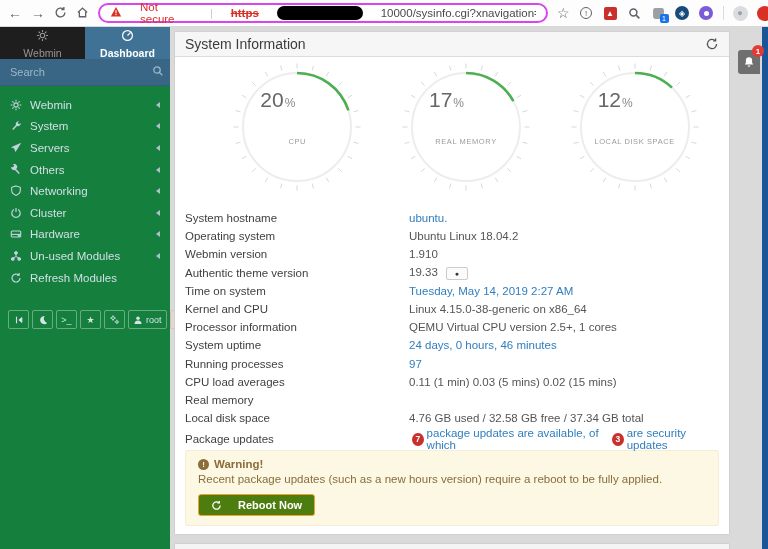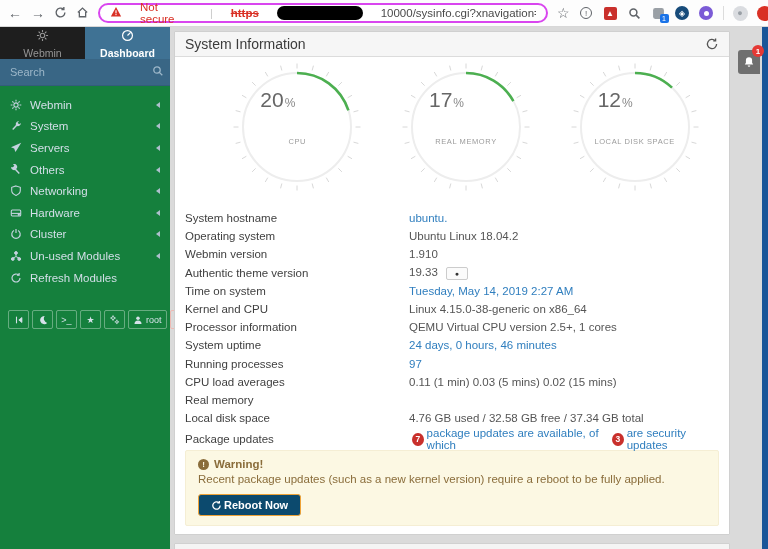--- a/index.html
+++ b/index.html
@@ -74,21 +74,21 @@
     border:1px solid #ccc; border-radius:2px; background:#fbfbfb; color:#333; font-size:7px; cursor:pointer; }
   .badge-red { display:inline-flex; align-items:center; justify-content:center; width:13px; height:13px; border-radius:50%;
     background:#c9302c; color:#fff; font-size:8.5px; font-weight:bold; margin:0 3px; vertical-align:middle; }
   .pkgrow .ival { display:flex; align-items:center; }
 
   .warning-box { margin:5px 0 0 0; background:#fcf8e3; border:1px solid #f5eed4; border-radius:2px; padding:7px 12px 9px; }
   .warn-title { color:#8a6d3b; font-size:11.5px; font-weight:bold; display:flex; align-items:center; gap:5px; }
   .warn-circle { width:11px; height:11px; border-radius:50%; background:#8a6d3b; color:#fcf8e3; font-size:8px; font-weight:bold;
     display:inline-flex; align-items:center; justify-content:center; }
   .warn-text { color:#8a6d3b; font-size:11.5px; margin-top:3px; }
-  .reboot-btn { margin-top:9px; display:inline-flex; align-items:center; gap:2px; background:#0c4a6e; border:1px solid #eea236;
+  .reboot-btn { margin-top:9px; display:inline-flex; align-items:center; gap:16px; background:#4d7c0f; border:1px solid #eea236;
     border-radius:3px; color:#fff; font-size:11px; font-weight:bold; padding:4px 12px; cursor:pointer; font-family:inherit; }
 
   .collapsed-panel { margin-top:8px; height:22px; background:#f4f4f4; border:1px solid #d0d0d0; border-radius:1px;
     display:flex; align-items:center; padding:0 10px; font-size:12px; color:#444; cursor:pointer; }
 
   
   .bell-btn { position:absolute; top:50px; right:8px; width:22px; height:24px; background:#6f6f6f;
     border-radius:3px 0 0 3px; display:flex; align-items:center; justify-content:center; cursor:pointer; z-index:20; }
   .bell-badge { position:absolute; top:-5px; right:-4px; width:12px; height:12px; border-radius:50%; background:#e53935;
     color:#fff; font-size:8px; font-weight:bold; display:flex; align-items:center; justify-content:center; }
@@ -236,37 +236,37 @@
       <span class="mi-icon">
         <svg width="12" height="12" viewBox="0 0 12 12" fill="none" stroke="currentColor" stroke-width="1.1">
             <path d="M6 .9l4.3 1.4v3.2c0 2.8-2.8 4.3-4.3 4.9C4.5 9.8 1.7 8.3 1.7 5.5V2.3z"></path>
           </svg>
       </span>
       <span>Networking</span>
       <span class="caret-left"></span>
     </li>
     <li>
       <span class="mi-icon">
+        <svg width="12" height="12" viewBox="0 0 12 12" fill="none" stroke="currentColor" stroke-width="1.2">
+            <path d="M3.9 2.6a4.2 4.2 0 1 0 4.2 0"></path>
+            <line x1="6" y1="1" x2="6" y2="5"></line>
+          </svg>
+      </span>
+      <span>Cluster</span>
+      <span class="caret-left"></span>
+    </li>
+    <li>
+      <span class="mi-icon">
         <svg width="12" height="12" viewBox="0 0 12 12" fill="none" stroke="currentColor" stroke-width="1.1">
             <rect x="1.3" y="3" width="9.4" height="6" rx="1"></rect>
             <line x1="1.3" y1="6.4" x2="10.7" y2="6.4"></line>
             <circle cx="8.8" cy="7.7" r=".6" fill="currentColor"></circle>
           </svg>
       </span>
       <span>Hardware</span>
-      <span class="caret-left"></span>
-    </li>
-    <li>
-      <span class="mi-icon">
-        <svg width="12" height="12" viewBox="0 0 12 12" fill="none" stroke="currentColor" stroke-width="1.2">
-            <path d="M3.9 2.6a4.2 4.2 0 1 0 4.2 0"></path>
-            <line x1="6" y1="1" x2="6" y2="5"></line>
-          </svg>
-      </span>
-      <span>Cluster</span>
       <span class="caret-left"></span>
     </li>
     <li>
       <span class="mi-icon">
         <svg width="12" height="12" viewBox="0 0 12 12" fill="currentColor" stroke="currentColor" stroke-width="1">
             <circle cx="6" cy="3" r="1.4"></circle>
             <circle cx="2.8" cy="9" r="1.4"></circle>
             <circle cx="9.2" cy="9" r="1.4"></circle>
             <path d="M6 4.5v2M6 6.5 2.8 8.3M6 6.5 9.2 8.3" fill="none"></path>
           </svg>
@@ -500,21 +500,21 @@
             <span>are security updates</span>
           </span>
         </div>
       </div>
 
       <div class="warning-box">
         <div class="warn-title">
           <span class="warn-circle">!</span>
           <span>Warning!</span>
         </div>
-        <div class="warn-text">Recent package updates (such as a new kernel version) require a reboot to be fully applied.</div>
+        <div class="warn-text">Recent package updates (such as a new hours version) require a reboot to be fully applied.</div>
         <button class="reboot-btn">
           <svg width="11" height="11" viewBox="0 0 12 12" fill="none" stroke="#fff" stroke-width="1.4">
               <path d="M10 6a4 4 0 1 1-1.2-2.85"></path>
               <path d="M9.1 1v2.2H6.9"></path>
             </svg>
           <span>Reboot Now</span>
         </button>
       </div>
 
     </div>

